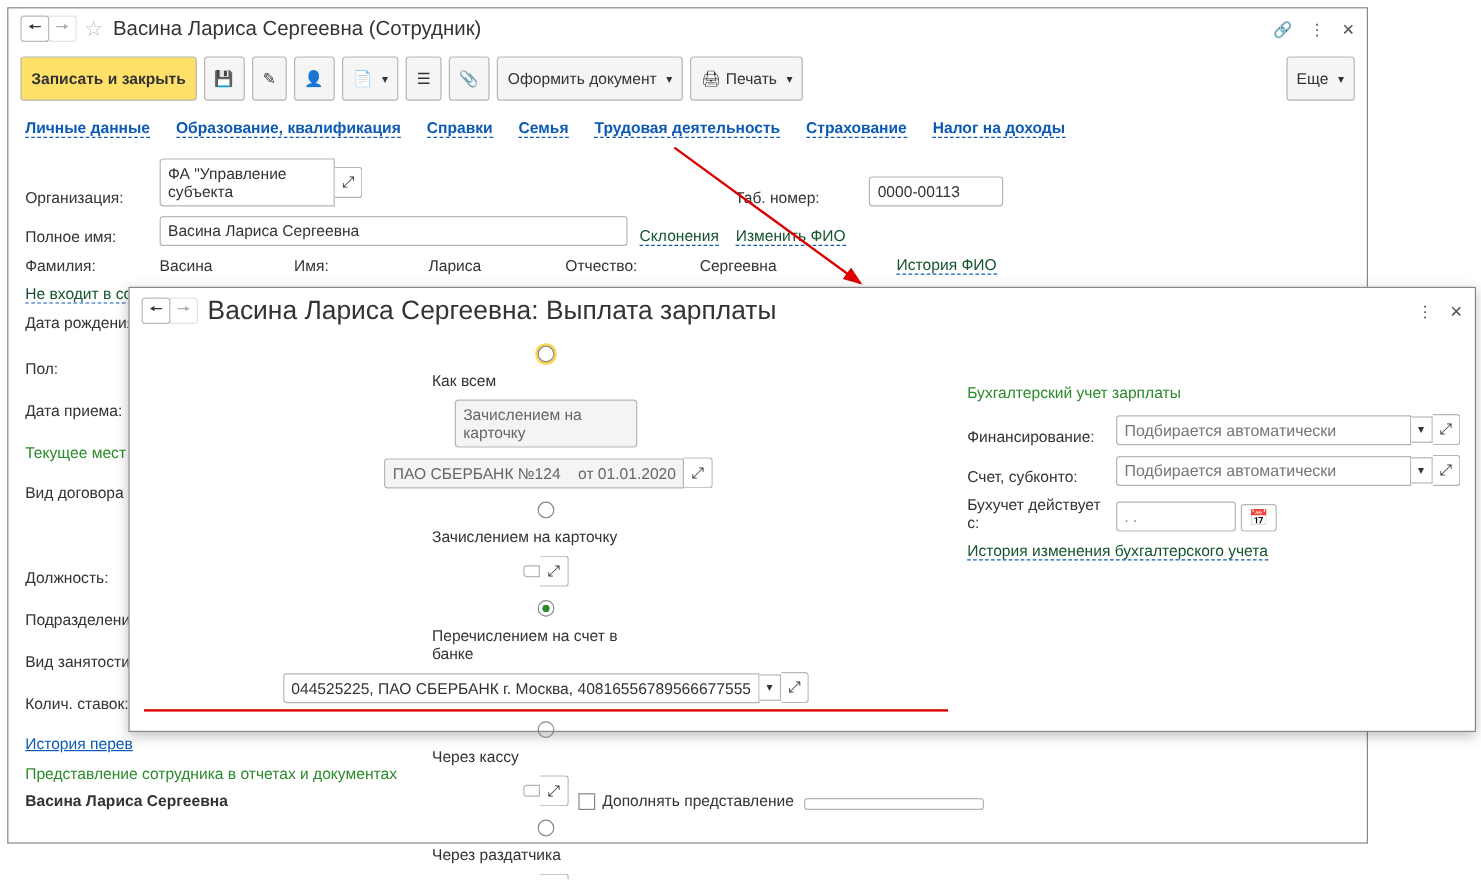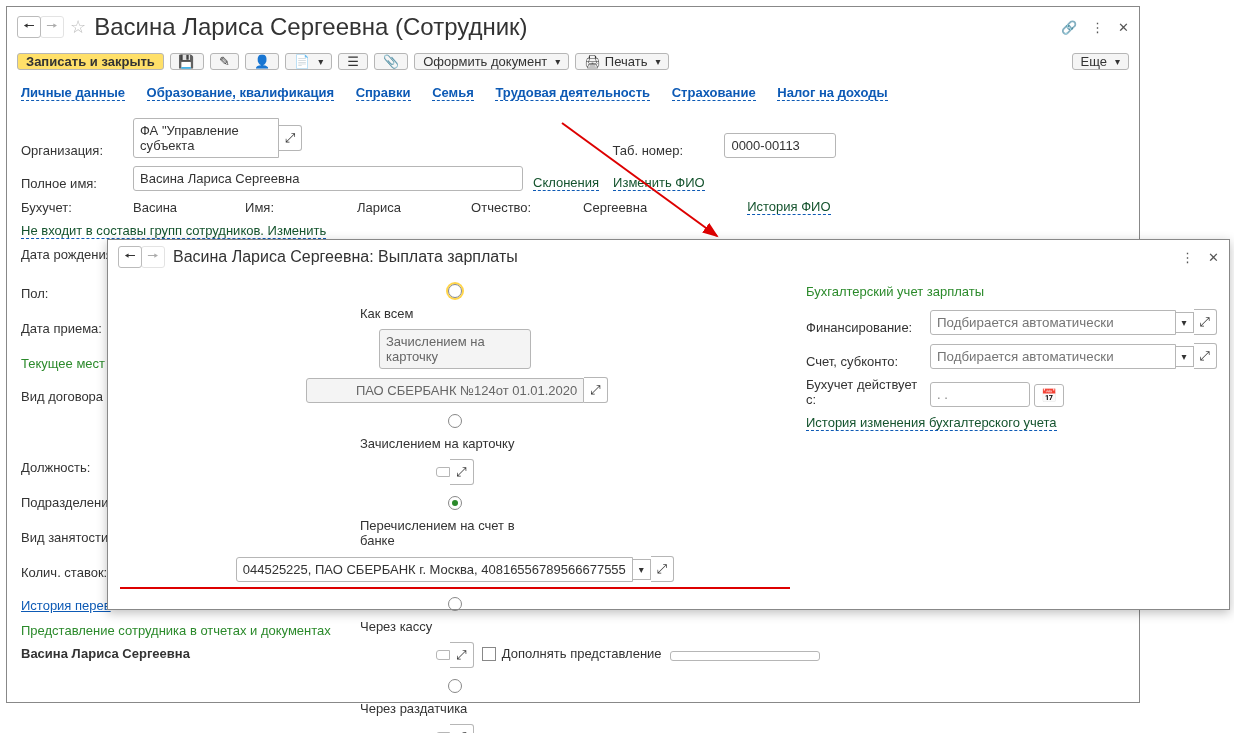--- a/index.html
+++ b/index.html
@@ -3,43 +3,43 @@
 <meta charset="utf-8">
 <style>
   * { box-sizing: border-box; margin: 0; padding: 0; font-family: Arial, sans-serif; }
   body { font-size: 13px; background: #fff; color: #333; position: relative; width: 1234px; height: 733px; }
   .window { border: 1px solid #888; position: absolute; background: #fff; }
   .main { left: 6px; top: 6px; width: 1134px; height: 697px; }
   .popup { left: 107px; top: 239px; width: 1123px; height: 371px; box-shadow: 0 3px 10px rgba(0,0,0,0.25); z-index: 5; }
   .titlebar { display: flex; align-items: center; padding: 6px 10px; }
   .navbtn { width: 24px; height: 22px; border: 1px solid #bbb; background: #fff; display: inline-flex; align-items: center; justify-content: center; cursor: pointer; border-radius: 3px; }
   .navbtn + .navbtn { margin-left: -1px; }
-  .title { font-size: 24px; margin-left: 8px; flex: 1; }
+  .title { font-size: 17px; margin-left: 8px; flex: 1; }
   .star { font-size: 18px; color: #bbb; margin-left: 6px; }
   .winicons { margin-left: auto; display: flex; gap: 14px; color: #555; }
   .winicons span { cursor: pointer; }
   .toolbar { display: flex; align-items: center; padding: 6px 10px; gap: 6px; }
-  .btn { border: 1px solid #b6b6b6; border-radius: 3px; padding: 0 8px; background: #f5f5f5; cursor: pointer; display: inline-flex; align-items: center; gap: 4px; }
+  .btn { border: 1px solid #b6b6b6; border-radius: 3px; padding: 10px 8px; background: #f5f5f5; cursor: pointer; display: inline-flex; align-items: center; gap: 4px; }
   .btn-yellow { background: #ffe069; font-weight: bold; }
   .btn-dd::after { content: "▾"; font-size: 10px; margin-left: 4px; }
   .spacer { flex: 1; }
   .tabs { padding: 4px 14px 2px; line-height: 2; font-weight: bold; }
   .tabs a { color: #0d5ab5; text-decoration: none; border-bottom: 1px dashed #0d5ab5; margin-right: 18px; cursor: pointer; }
   .tabs a.active { border-bottom: 1px solid #0d5ab5; }
   .form { padding: 10px 14px; }
   .row { display: flex; align-items: flex-end; margin-bottom: 8px; }
   .lbl { width: 112px; min-width: 112px; }
   .inp, .inp-ro { border: 1px solid #b6b6b6; border-radius: 3px; padding: 4px 6px; background: #fff; }
   .inp-ro { background: #f4f4f4; color: #666; }
   .inpwrap { display: flex; align-items: center; }
   .inpwrap .expand { border: 1px solid #b6b6b6; border-left: none; border-radius: 0 3px 3px 0; padding: 4px 6px; cursor: pointer; background: #fff; }
   .inpwrap .inp, .inpwrap .inp-ro { border-radius: 3px 0 0 3px; }
   .link { color: #14532d; text-decoration: none; border-bottom: 1px dashed #0d5ab5; cursor: pointer; }
   .link-solid { color: #0d5ab5; text-decoration: underline; cursor: pointer; }
-  .green { color: #2b8a2b; }
+  .green { color: #2b8a2b; margin-top: 32px; }
   .bold { font-weight: bold; }
   .radio { display: flex; align-items: center; gap: 8px; margin-bottom: 11px; flex-direction: column; }
   .radio .cb { width: 14px; height: 14px; border: 1px solid #888; border-radius: 50%; display: inline-flex; align-items: center; justify-content: center; cursor: pointer; }
   .radio .cb.sel::after { content: ""; width: 6px; height: 6px; background: #2b8a2b; border-radius: 50%; }
   .radio .cb.hl { box-shadow: 0 0 0 2px #ffd54a; }
   .popup-body { display: flex; padding: 10px 12px 4px; gap: 16px; }
   .colL { flex: 0 0 670px; }
   .colR { flex: 1; }
   .field-inp { flex: 1; }
   .dd { border: 1px solid #b6b6b6; border-left: none; padding: 4px 6px; cursor: pointer; background: #fff; font-size: 10px; }
@@ -105,21 +105,21 @@
     </div>
 
     <div class="row">
       <span class="lbl">Полное имя:</span>
       <span class="inp" style="width:390px">Васина Лариса Сергеевна</span>
       <span style="margin-left:10px" class="link">Склонения</span>
       <span style="margin-left:14px" class="link">Изменить ФИО</span>
     </div>
 
     <div class="row">
-      <span class="lbl" style="width:76px">Бухучет:</span>
+      <span class="lbl" style="width:76px">Фамилия:</span>
       <span>Васина</span>
       <span class="lbl" style="margin-left:68px;width:40px">Имя:</span>
       <span>Лариса</span>
       <span class="lbl" style="margin-left:70px;width:76px">Отчество:</span>
       <span>Сергеевна</span>
       <span style="margin-left:100px" class="link">История ФИО</span>
     </div>
 
     <div class="row">
         <span class="link">Не входит в составы групп сотрудников. Изменить</span>
@@ -153,35 +153,35 @@
         <path d="M0,0 L8,3 L0,6 Z" fill="#d00"></path>
       </marker>
     </defs>
   <line x1="10" y1="5" x2="165" y2="118" stroke="#d00" stroke-width="2" marker-end="url(#ah)"></line>
 </svg>
 
 <div class="window popup">
   <div class="titlebar">
     <span class="navbtn">🠔</span>
     <span class="navbtn" style="opacity:.4">🠖</span>
-    <span class="title" style="font-size:16px">Васина Лариса Сергеевна: Выплата зарплаты</span>
+    <span class="title" style="font-size:22px">Васина Лариса Сергеевна: Выплата зарплаты</span>
     <div class="winicons">
       <span>⋮</span>
       <span>✕</span>
     </div>
   </div>
 
   <div class="popup-body">
     <div class="colL">
       <div class="radio">
         <span class="cb hl"></span>
         <span style="width:190px">Как всем</span>
         <span class="inp-ro" style="width:152px">Зачислением на карточку</span>
         <span class="inpwrap" style="margin-left:4px">
-          <span class="inp-ro" style="width:278px;display:flex;justify-content:flex-end">
+          <span class="inp-ro" style="width:250px;display:flex;justify-content:space-between">
             <span>ПАО СБЕРБАНК №124</span>
             <span>от 01.01.2020</span>
           </span>
           <span class="expand">⤢</span>
         </span>
       </div>
 
       <div class="radio">
         <span class="cb"></span>
         <span style="width:190px">Зачислением на карточку</span>

